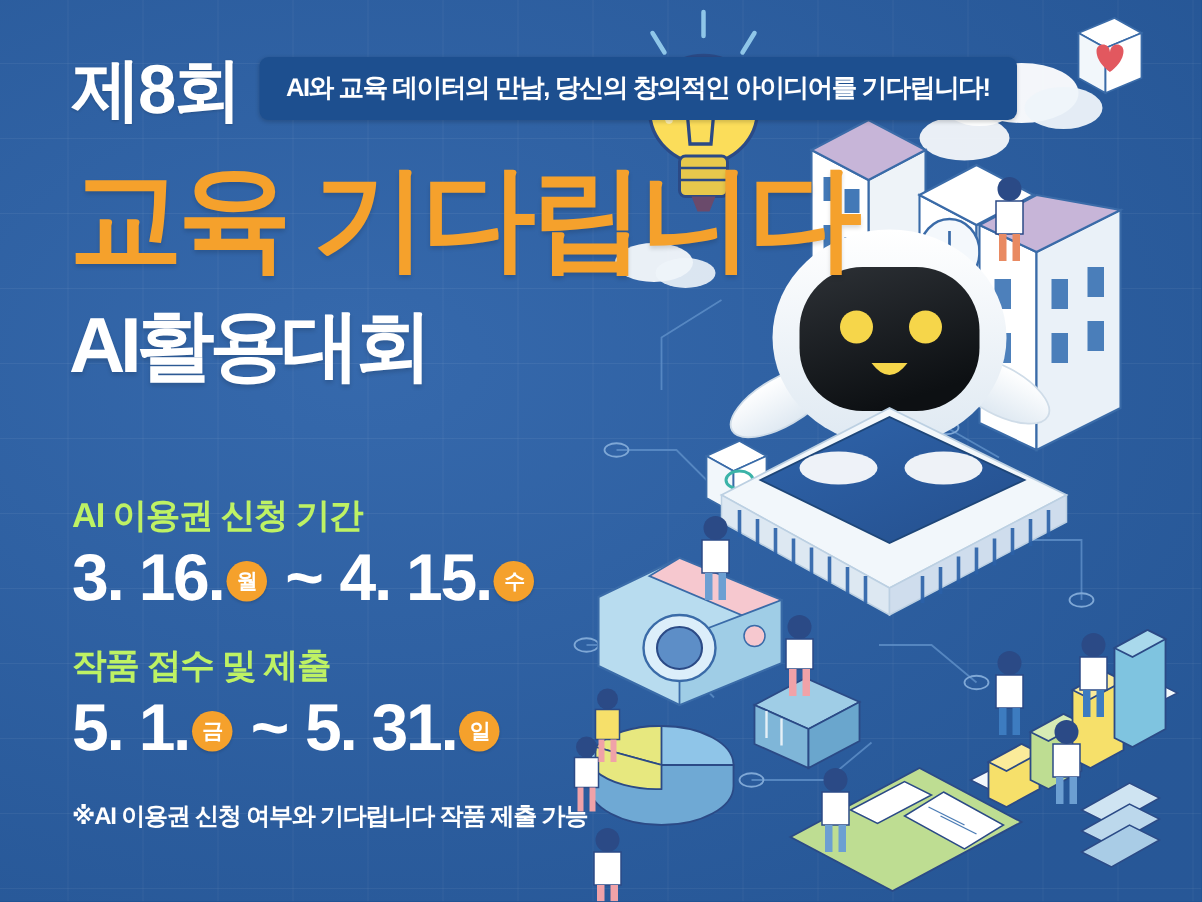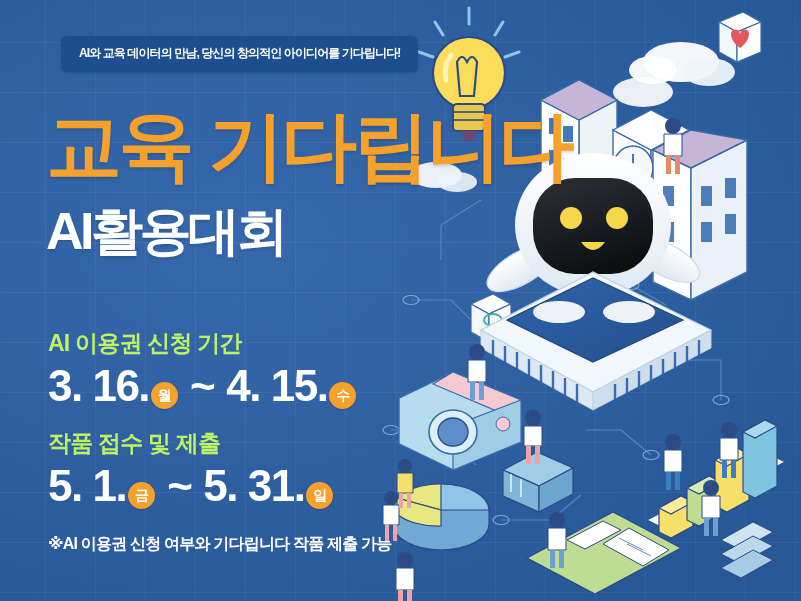--- a/index.html
+++ b/index.html
@@ -53,21 +53,21 @@
     line-height: 1;
     text-shadow: 0 1px 2px rgba(0,0,0,0.18);
     white-space: nowrap;
   }
   .tagline-banner {
     margin-left: 13px;
     background: #1d4f8f;
     border-radius: 6px;
     padding: 9px 18px 10px 18px;
     color: #ffffff;
-    font-size: 12px;
+    font-size: 17px;
     font-weight: 700;
     letter-spacing: -0.9px;
     white-space: nowrap;
     box-shadow: 0 1px 3px rgba(0,0,0,0.18);
   }
 
   .title-main {
     position: absolute;
     left: 46px; top: 108px;
     color: #f5a12c;
@@ -96,21 +96,21 @@
   .sched-label {
     color: #bef264;
     font-size: 23px;
     font-weight: 700;
     letter-spacing: -0.8px;
     margin-bottom: 4px;
     white-space: nowrap;
   }
   .sched-dates {
     display: flex;
-    align-items: flex-end;
+    align-items: center;
     color: #ffffff;
     font-size: 44px;
     font-weight: 700;
     letter-spacing: -1.5px;
     line-height: 1.05;
     white-space: nowrap;
   }
   .date-txt { display: inline-block; }
   .dow-badge {
     display: inline-flex;
@@ -413,20 +413,21 @@
         </g>
       </g>
     </svg>
   </div>
 
   <div class="vignette"></div>
 
   <div class="text-layer">
 
     <div class="row-top">
+      <div class="edition">제8회</div>
       <div class="tagline-banner">AI와 교육 데이터의 만남, 당신의 창의적인 아이디어를 기다립니다!</div>
     </div>
 
     <div class="title-main">교육 기다립니다</div>
     <div class="title-sub">AI활용대회</div>
 
     <div class="sched-block sched-1">
       <div class="sched-label">AI 이용권 신청 기간</div>
       <div class="sched-dates">
         <span class="date-txt">3. 16.</span>

